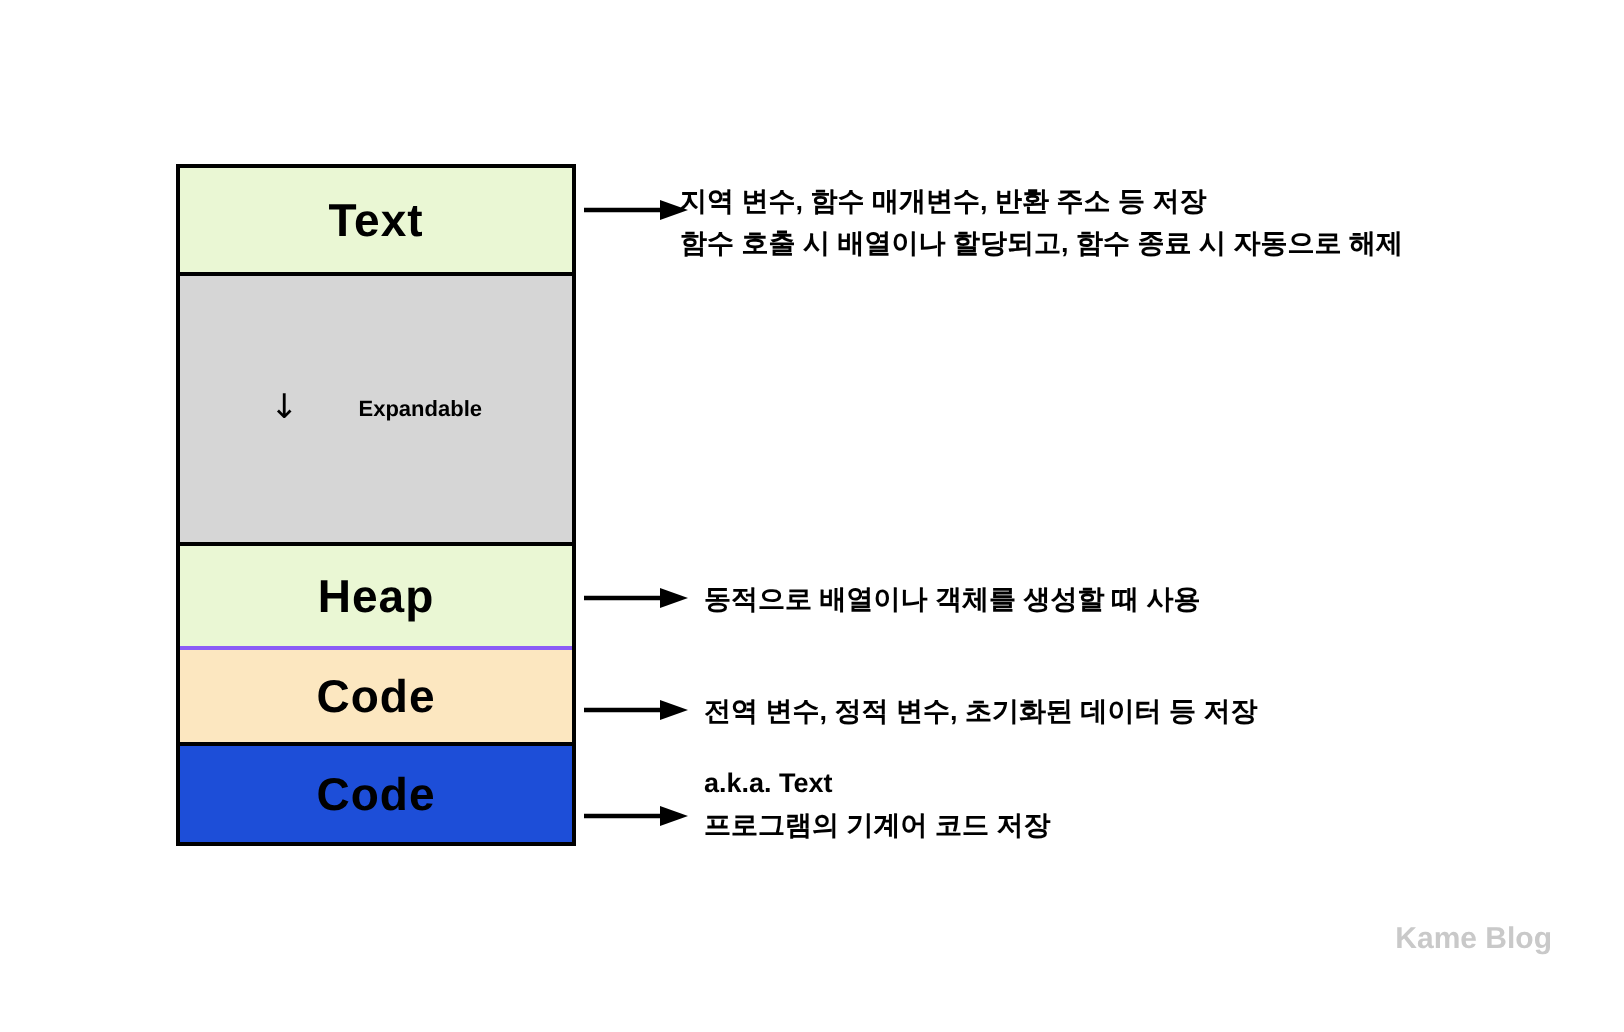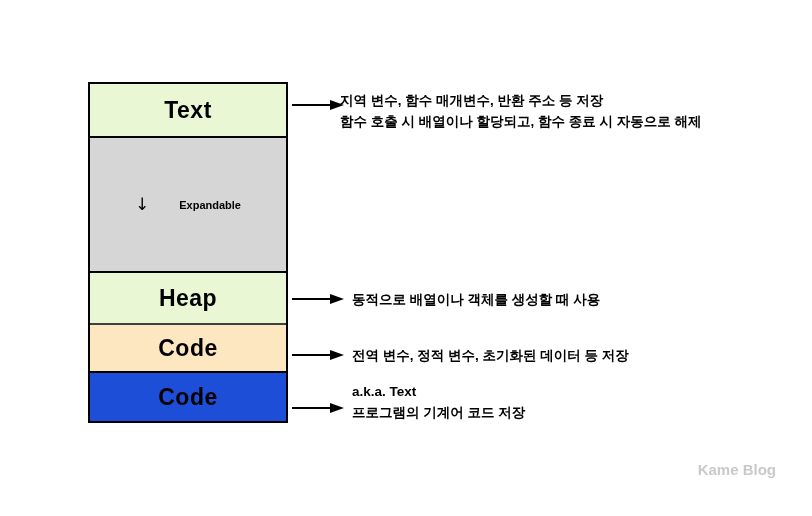--- a/index.html
+++ b/index.html
@@ -55,21 +55,21 @@
   .seg-gap {
     height: 135px;
     background: #d6d6d6;
     border-bottom: 2px solid #000000;
     display: block;
   }
 
   .seg-heap {
     height: 52px;
     background: #eaf7d4;
-    border-bottom: 2px solid #404040;
+    border-bottom: 2px solid #8b5cf6;
   }
 
   .seg-data {
     height: 48px;
     background: #fce7c0;
     border-bottom: 2px solid #000000;
   }
 
   .seg-code {
     height: 48px;

